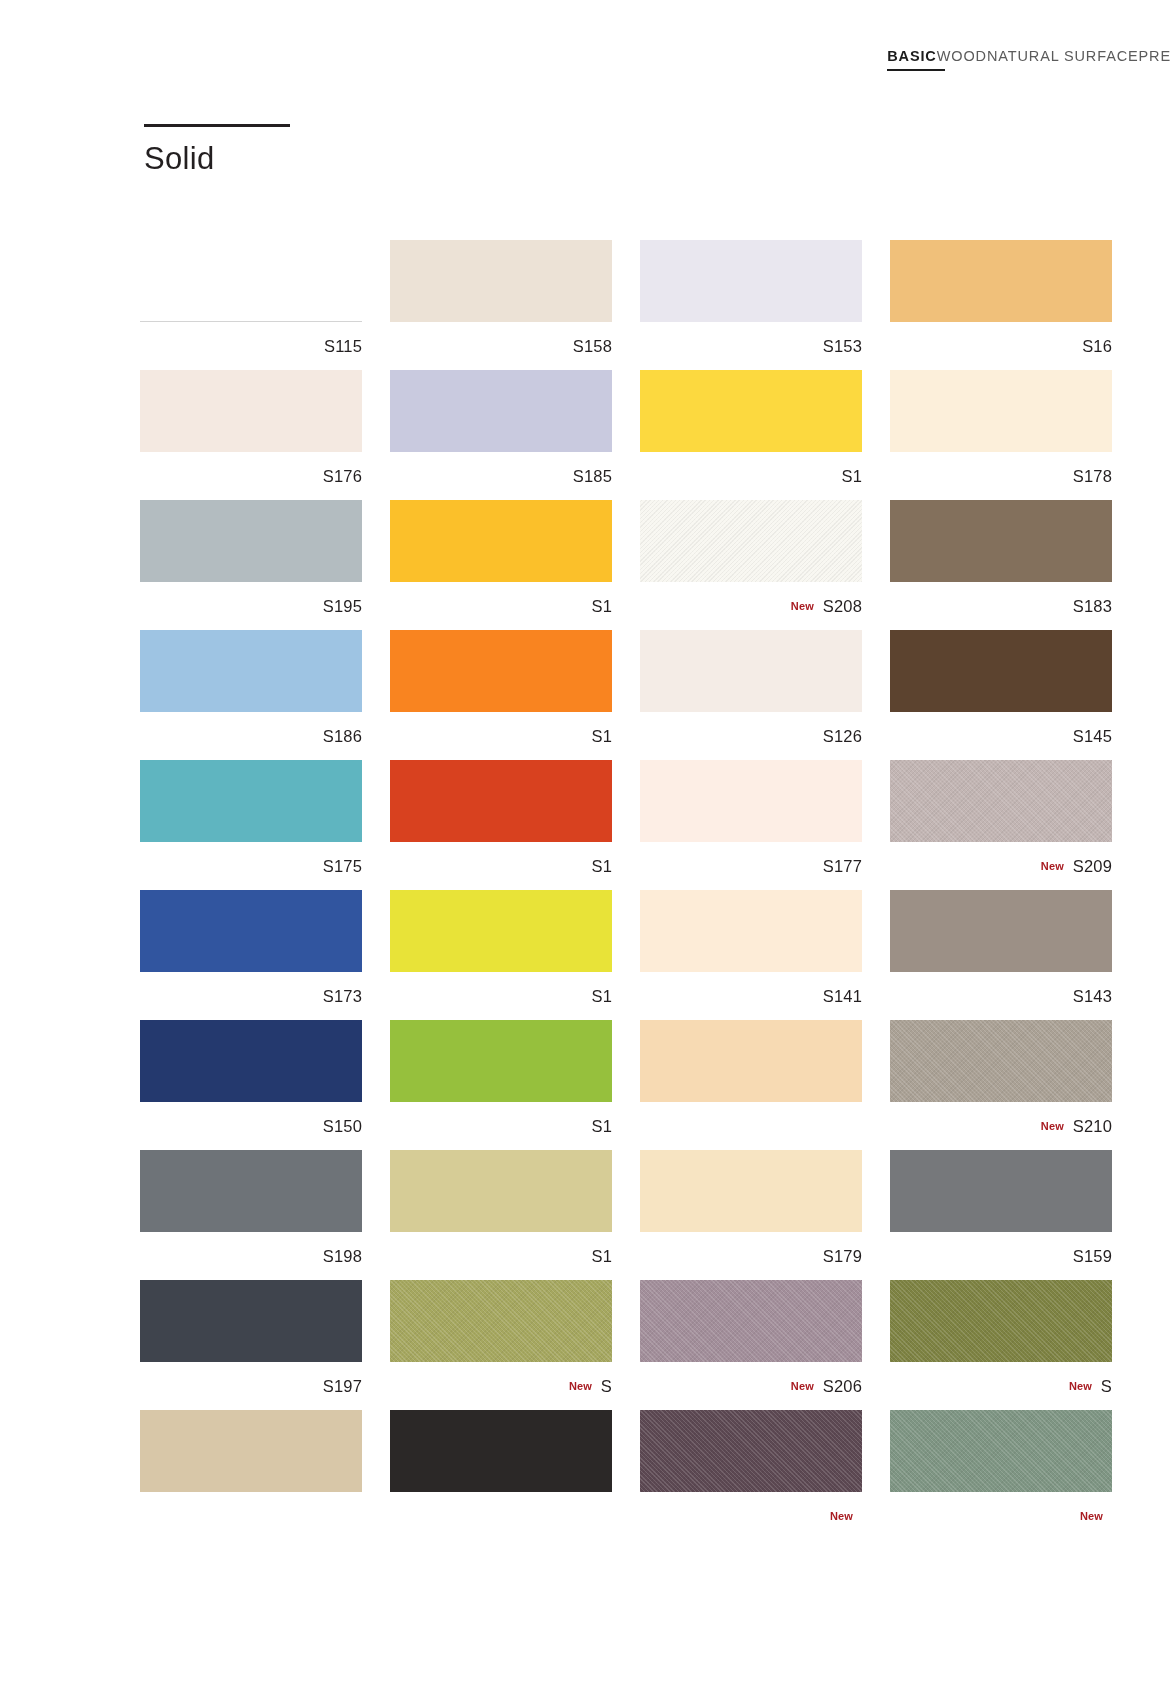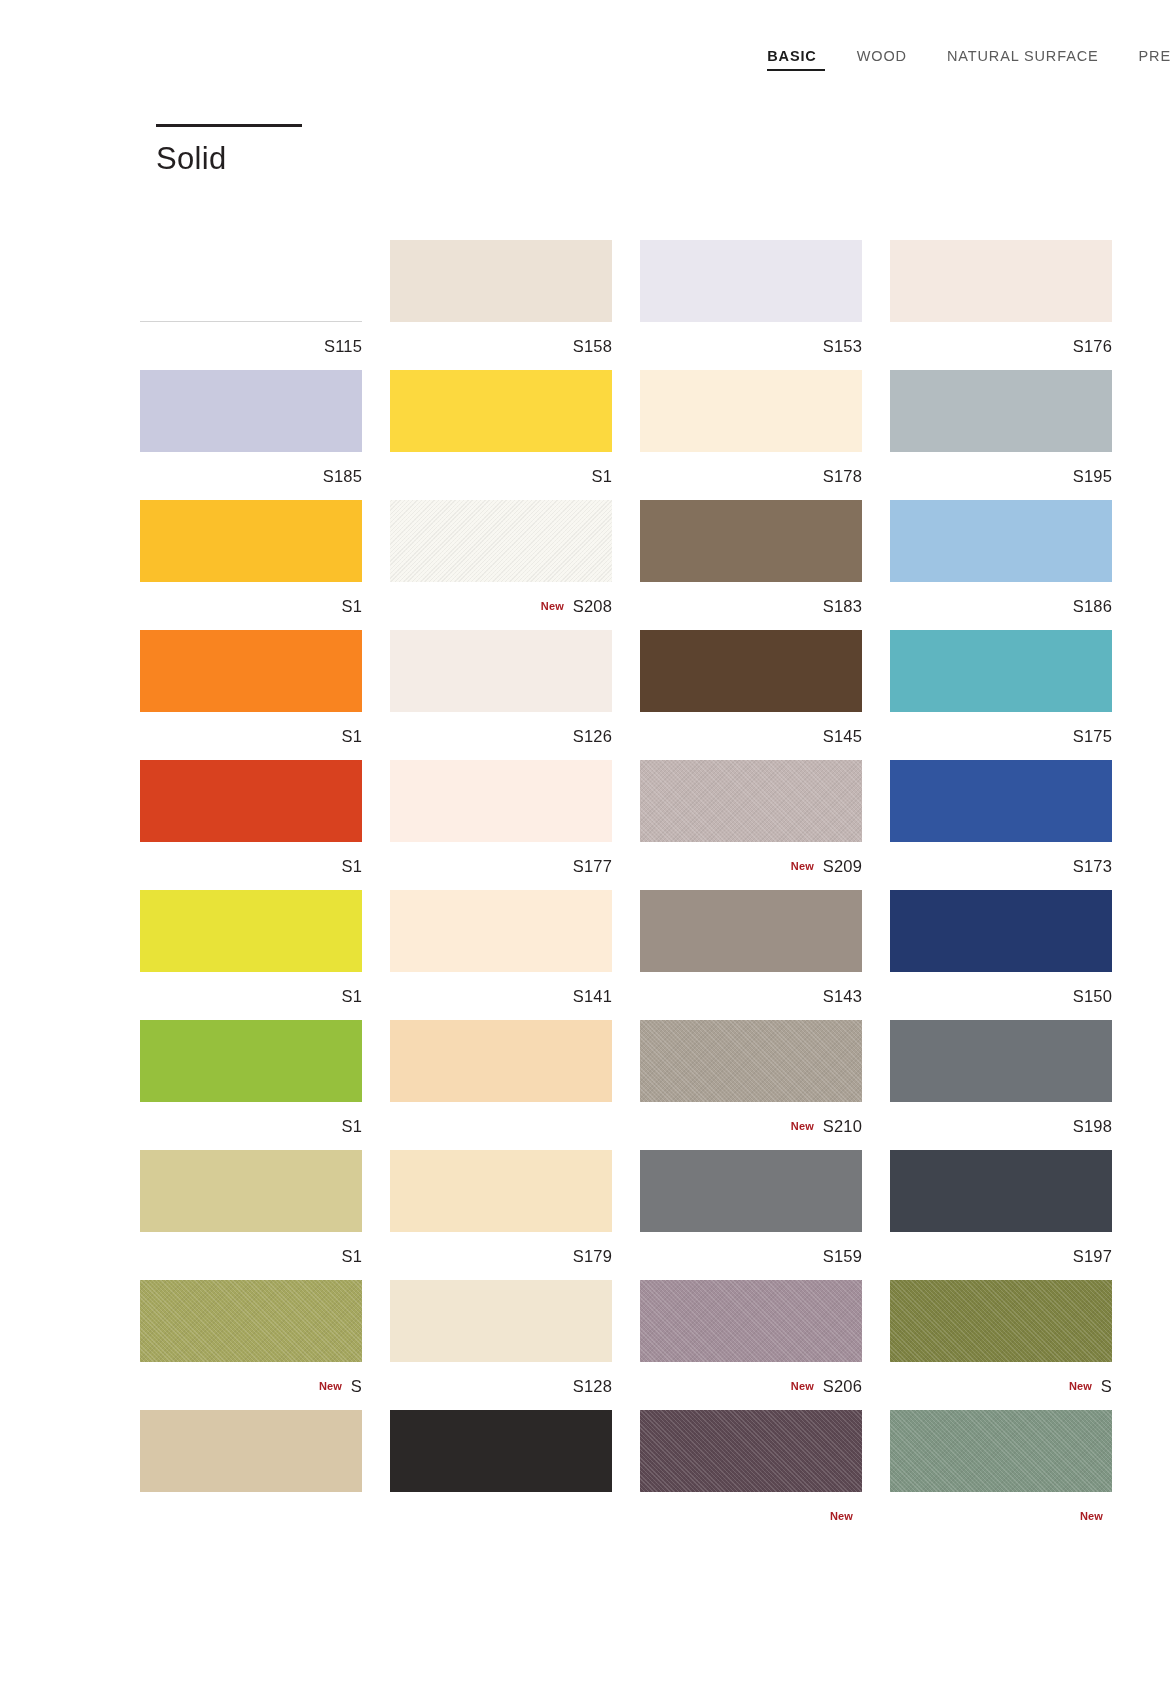--- a/index.html
+++ b/index.html
@@ -32,21 +32,20 @@
     padding-top: 48px;
     padding-right: 0;
     overflow: hidden;
     white-space: nowrap;
   }
 
   .nav-item {
     font-size: 14.5px;
     letter-spacing: 0.06em;
     color: #5b5b5b;
-    margin-left: 40px;
     padding-bottom: 7px;
     position: relative;
     cursor: pointer;
   }
   .nav-item:first-child { margin-left: 0; }
 
   .nav-item.active {
     color: #1c1c1c;
     font-weight: bold;
   }
@@ -56,21 +55,21 @@
     left: 0;
     right: -8px;
     bottom: 0;
     height: 2.5px;
     background: #1c1c1c;
   }
 
   
   .heading-wrap {
     position: absolute;
-    left: 156px;
+    left: 144px;
     top: 124px;
   }
   .heading-rule {
     width: 146px;
     height: 2.5px;
     background: #231f20;
     margin-bottom: 16px;
   }
   .heading-title {
     font-size: 31px;
@@ -172,20 +171,26 @@
           <span class="code">S158</span>
         </div>
       </div>
       <div class="cell">
         <div class="chip" style="background: rgb(233, 231, 239);"></div>
         <div class="caption">
           <span class="code">S153</span>
         </div>
       </div>
       <div class="cell">
+        <div class="chip" style="background: rgb(240, 192, 122);"></div>
+        <div class="caption">
+          <span class="code">S16</span>
+        </div>
+      </div>
+      <div class="cell">
         <div class="chip" style="background: rgb(244, 233, 225);"></div>
         <div class="caption">
           <span class="code">S176</span>
         </div>
       </div>
       <div class="cell">
         <div class="chip" style="background: rgb(201, 202, 223);"></div>
         <div class="caption">
           <span class="code">S185</span>
         </div>
@@ -353,26 +358,20 @@
         </div>
       </div>
       <div class="cell">
         <div class="chip textured" style="background: rgb(165, 167, 95);"></div>
         <div class="caption">
           <span class="badge-new">New</span>
           <span class="code">S</span>
         </div>
       </div>
       <div class="cell">
-        <div class="chip" style="background: rgb(241, 230, 209);"></div>
-        <div class="caption">
-          <span class="code">S128</span>
-        </div>
-      </div>
-      <div class="cell">
         <div class="chip textured" style="background: rgb(162, 142, 154);"></div>
         <div class="caption">
           <span class="badge-new">New</span>
           <span class="code">S206</span>
         </div>
       </div>
       <div class="cell">
         <div class="chip textured" style="background: rgb(125, 130, 66);"></div>
         <div class="caption">
           <span class="badge-new">New</span>

